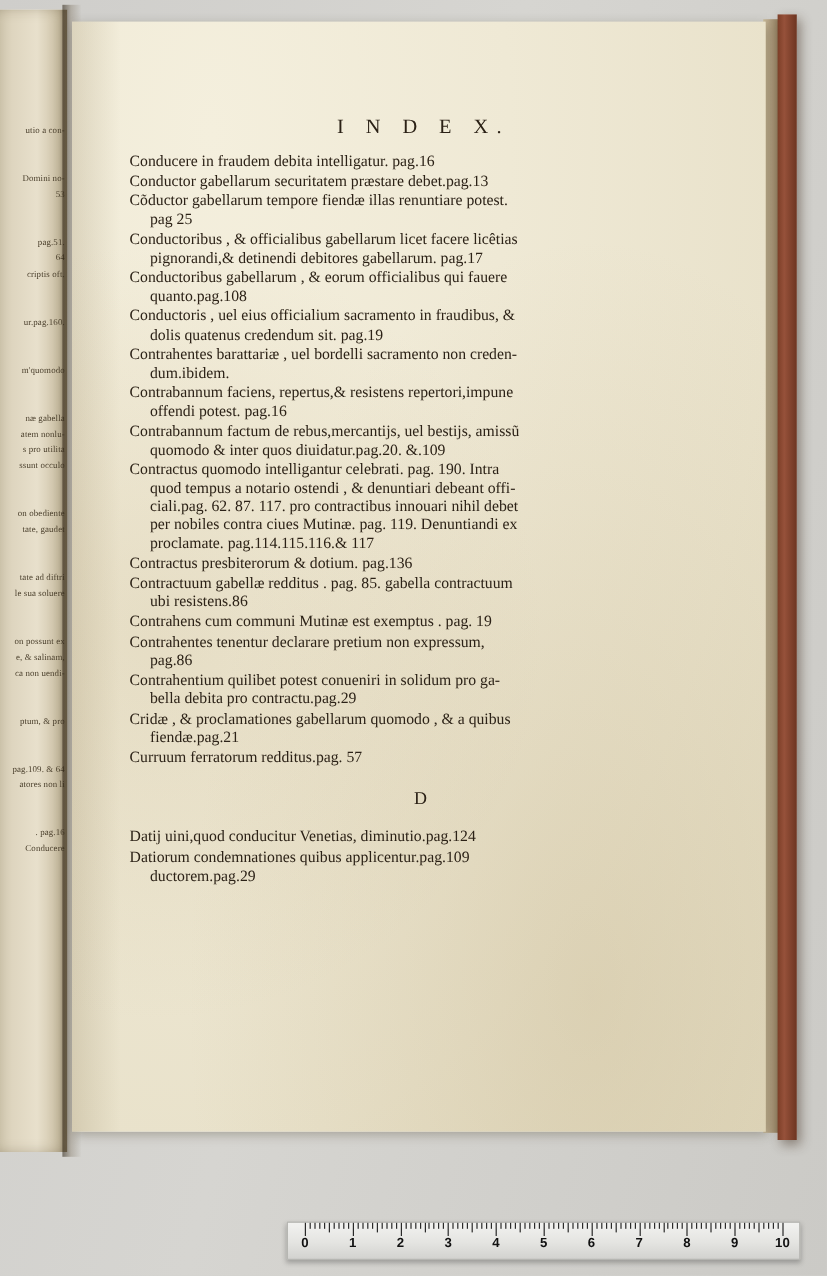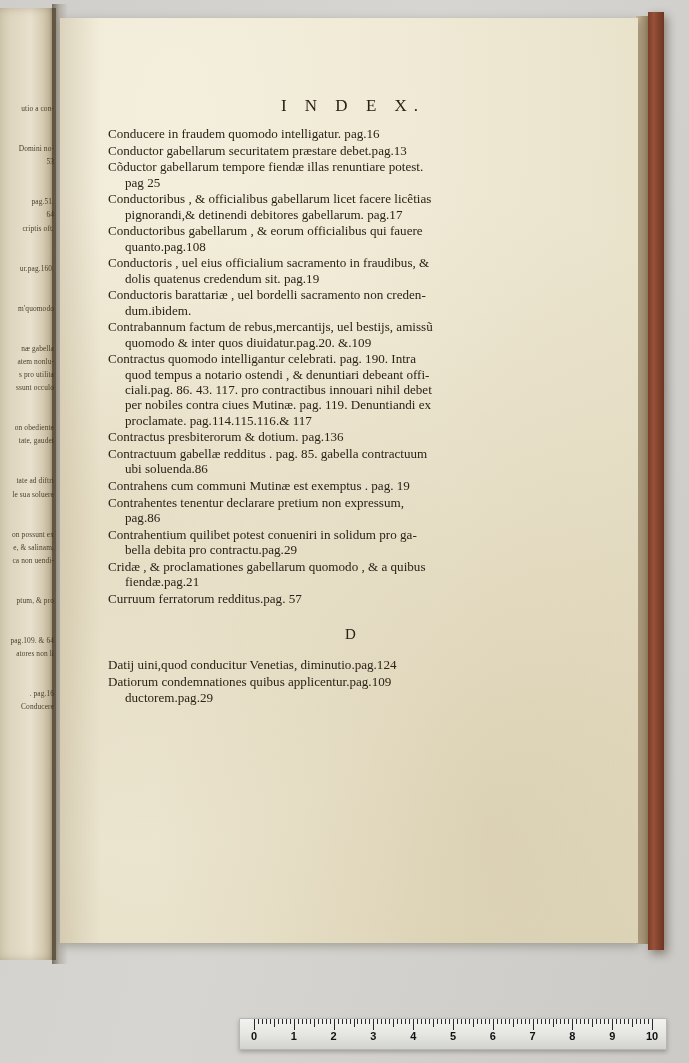--- a/index.html
+++ b/index.html
@@ -225,21 +225,21 @@
 <div class="gutter"></div>
 
 <div class="foreedge"></div>
 <div class="cover"></div>
 
 <div class="recto">
   <div class="page-body">
     <div class="index-title">I N D E X.</div>
     <ul class="entries">
         <li class="entry">
-          <span class="l1">Conducere in fraudem quomodo intelligatur. pag.16</span>
+          <span class="l1">Conducere in fraudem debita intelligatur. pag.16</span>
         </li>
         <li class="entry">
           <span class="l1">Conductor gabellarum securitatem præstare debet.pag.13</span>
         </li>
         <li class="entry">
           <span class="l1">Cõductor gabellarum tempore fiendæ illas renuntiare potest.</span>
           <span class="ln">pag 25</span>
         </li>
         <li class="entry">
           <span class="l1">Conductoribus , &amp; officialibus gabellarum licet facere licêtias</span>
@@ -247,40 +247,44 @@
         </li>
         <li class="entry">
           <span class="l1">Conductoribus gabellarum , &amp; eorum officialibus qui fauere</span>
           <span class="ln">quanto.pag.108</span>
         </li>
         <li class="entry">
           <span class="l1">Conductoris , uel eius officialium sacramento in fraudibus, &amp;</span>
           <span class="ln">dolis quatenus credendum sit. pag.19</span>
         </li>
         <li class="entry">
-          <span class="l1">Conductoris barattariæ , uel bordelli sacramento non creden-</span>
+          <span class="l1">Contrahentes barattariæ , uel bordelli sacramento non creden-</span>
           <span class="ln">dum.ibidem.</span>
+        </li>
+        <li class="entry">
+          <span class="l1">Contrabannum faciens, repertus,&amp; resistens repertori,impune</span>
+          <span class="ln">offendi potest. pag.16</span>
         </li>
         <li class="entry">
           <span class="l1">Contrabannum factum de rebus,mercantijs, uel bestijs, amissũ</span>
           <span class="ln">quomodo &amp; inter quos diuidatur.pag.20. &amp;.109</span>
         </li>
         <li class="entry">
           <span class="l1">Contractus quomodo intelligantur celebrati. pag. 190. Intra</span>
           <span class="ln">quod tempus a notario ostendi , &amp; denuntiari debeant offi-</span>
-          <span class="ln">ciali.pag. 86. 43. 117. pro contractibus innouari nihil debet</span>
+          <span class="ln">ciali.pag. 62. 87. 117. pro contractibus innouari nihil debet</span>
           <span class="ln">per nobiles contra ciues Mutinæ. pag. 119. Denuntiandi ex</span>
           <span class="ln">proclamate. pag.114.115.116.&amp; 117</span>
         </li>
         <li class="entry">
           <span class="l1">Contractus presbiterorum &amp; dotium. pag.136</span>
         </li>
         <li class="entry">
           <span class="l1">Contractuum gabellæ redditus . pag. 85. gabella contractuum</span>
-          <span class="ln">ubi soluenda.86</span>
+          <span class="ln">ubi resistens.86</span>
         </li>
         <li class="entry">
           <span class="l1">Contrahens cum communi Mutinæ est exemptus . pag. 19</span>
         </li>
         <li class="entry">
           <span class="l1">Contrahentes tenentur declarare pretium non expressum,</span>
           <span class="ln">pag.86</span>
         </li>
         <li class="entry">
           <span class="l1">Contrahentium quilibet potest conueniri in solidum pro ga-</span>

